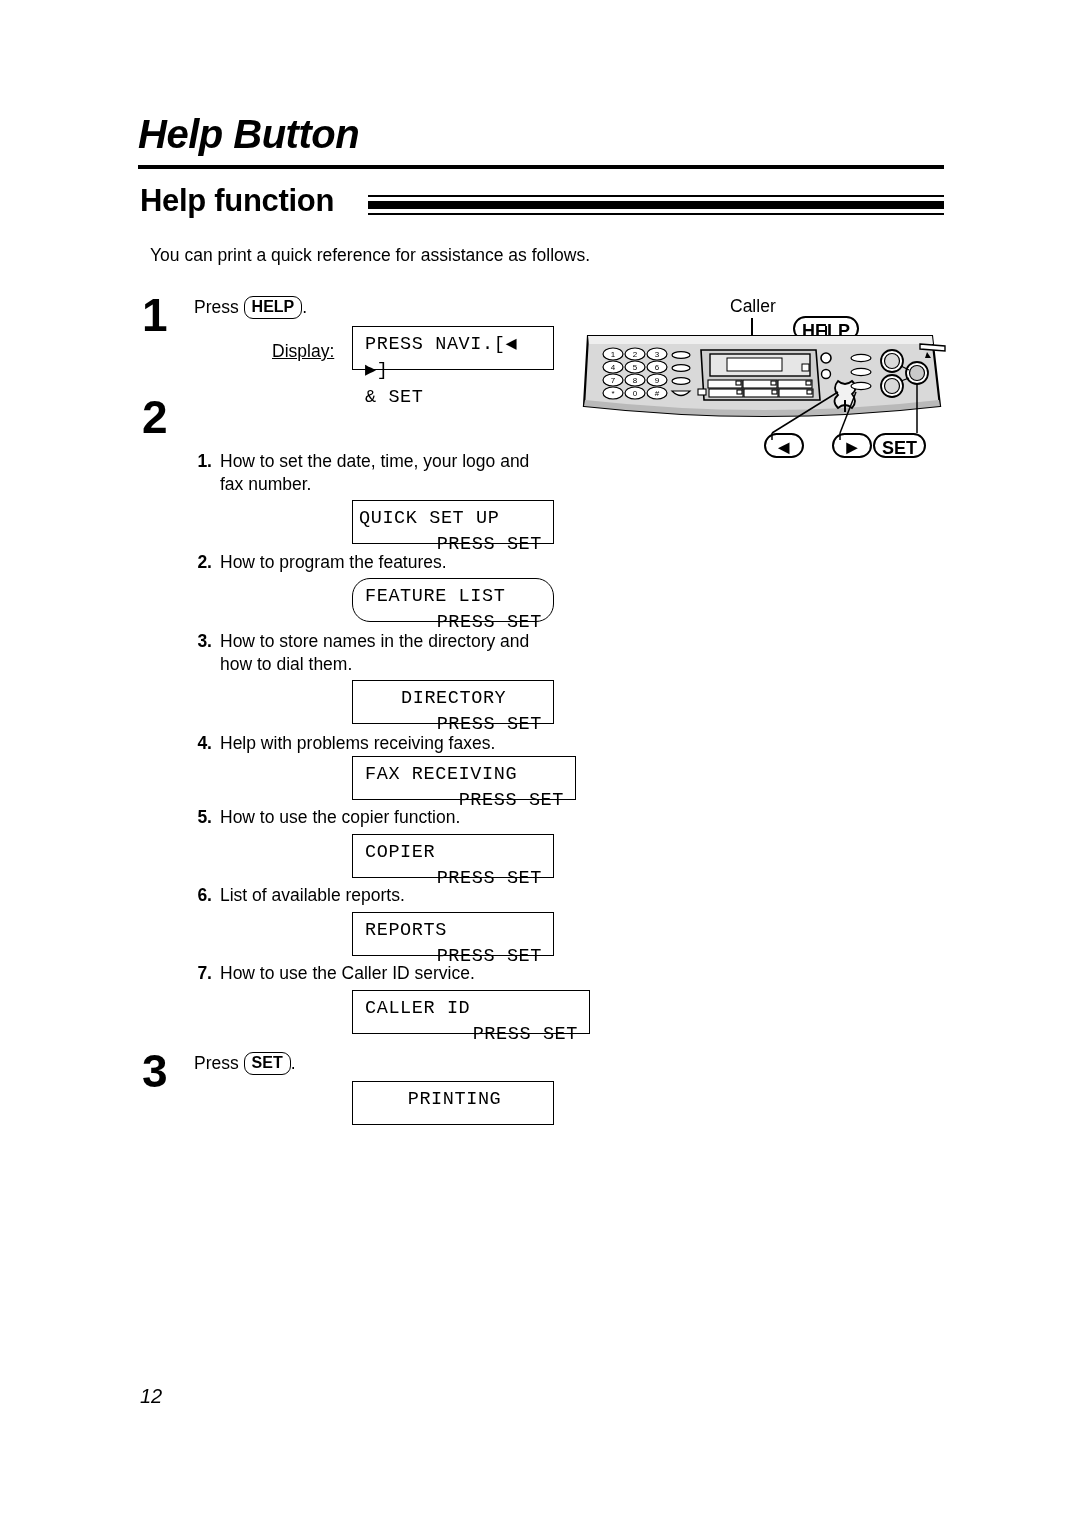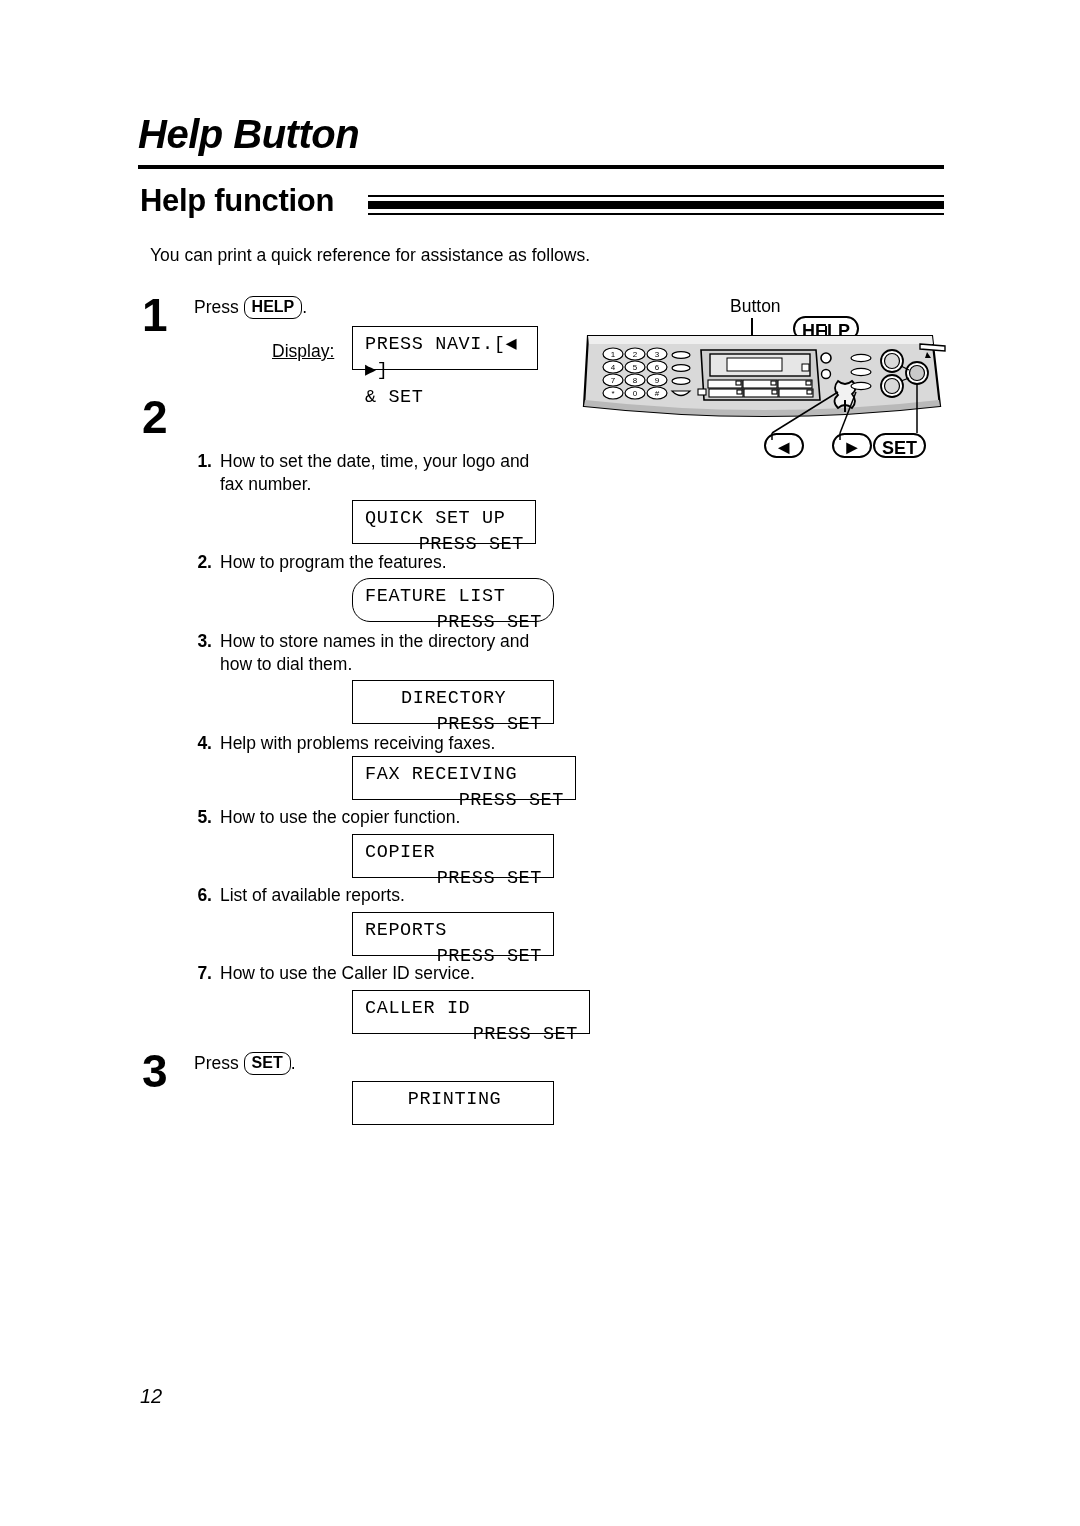--- a/index.html
+++ b/index.html
@@ -219,32 +219,32 @@
   <div class="rule-section-thin"></div>
 
   <div class="intro">You can print a quick reference for assistance as follows.</div>
 
   <div class="step-num" style="left:142px; top:292px;">1</div>
   <div class="step-text" style="left:194px; top:296px;">
     <span>Press</span>
     <span class="keycap">HELP</span><span>.</span>
   </div>
   <div class="step-text" style="left:272px; top:340px;text-decoration:underline;">Display:</div>
-  <div class="lcd" style="left:352px; top:326px; width:186px; height:44px;">
+  <div class="lcd" style="left:352px; top:326px; width:202px; height:44px;">
     <div class="l1">PRESS NAVI.[◀ ▶]</div>
     <div class="l1">&amp; SET</div>
   </div>
 
   <div class="step-num" style="left:142px; top:394px;">2</div>
 
   <div class="li" style="left:186px; top:450px; width:370px;">
     <span class="lbl">1.</span>
     <span class="body">How to set the date, time, your logo and fax number.</span>
   </div>
-  <div class="lcd" style="left:352px; top:500px; width:184px; height:44px;">
+  <div class="lcd" style="left:352px; top:500px; width:202px; height:44px;padding-left:6px;">
     <div>QUICK SET UP</div>
     <div class="l2">PRESS SET</div>
   </div>
 
   <div class="li" style="left:186px; top:551px; width:370px;">
     <span class="lbl">2.</span>
     <span class="body">How to program the features.</span>
   </div>
   <div class="lcd" style="left:352px; top:578px; width:202px; height:44px;border-radius:18px;">
     <div>FEATURE LIST</div>
@@ -301,21 +301,21 @@
     <span>Press</span>
     <span class="keycap">SET</span><span>.</span>
   </div>
   <div class="lcd" style="left:352px; top:1081px; width:202px; height:44px;">
     <div class="center">PRINTING</div>
     <div class="center blank">&nbsp;</div>
   </div>
 
   <div class="page-no">12</div>
 
-  <div class="fig-label">Button</div>
+  <div class="fig-label">Caller</div>
 
   <div class="callout help">HELP</div>
   <div class="callout arrowbox arrow-left">◀</div>
   <div class="callout arrowbox arrow-right">▶</div>
   <div class="callout set">SET</div>
 
   <div class="fig">
     <svg width="380" height="200" viewBox="0 0 380 200" xmlns="http://www.w3.org/2000/svg">
 
       <line x1="172" y1="30" x2="172" y2="72" stroke="#000" stroke-width="2"></line>

